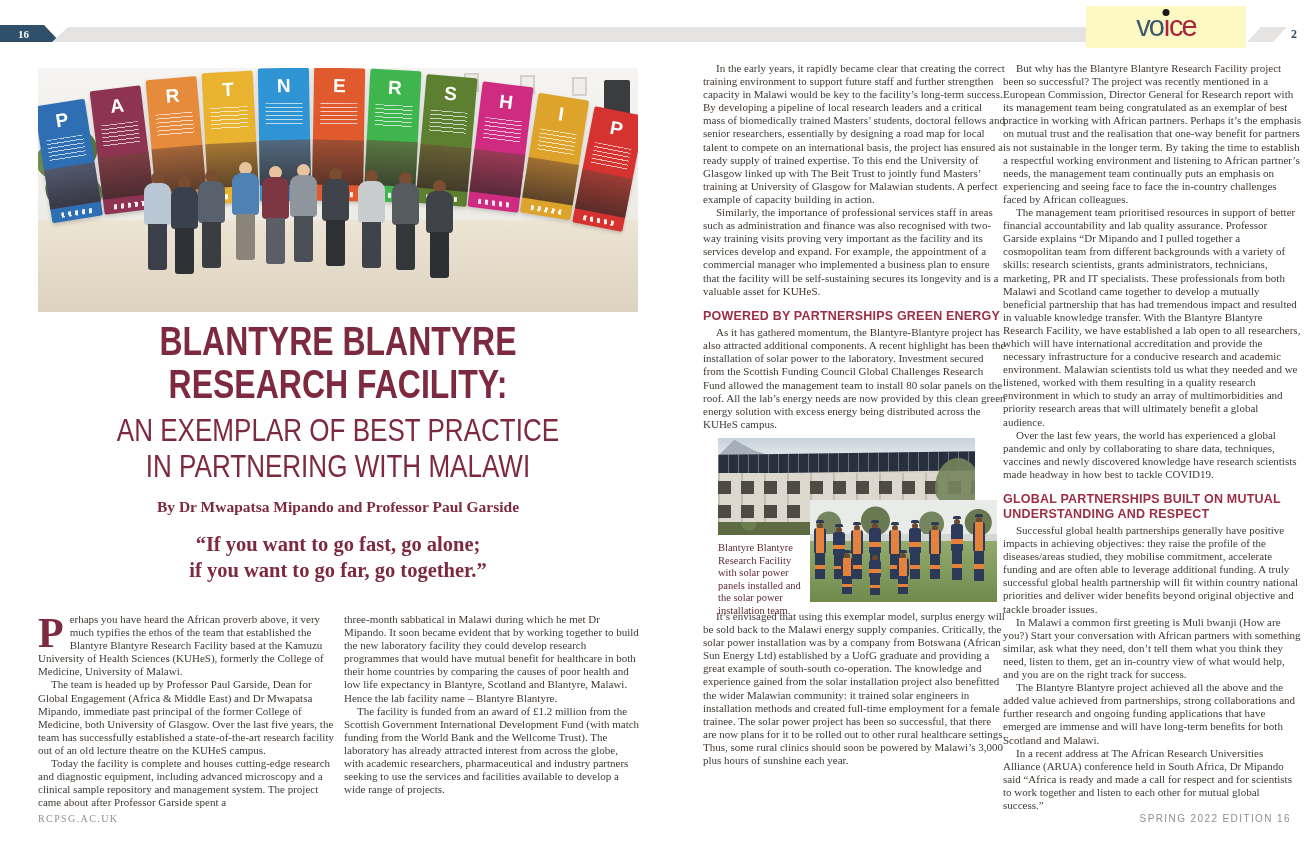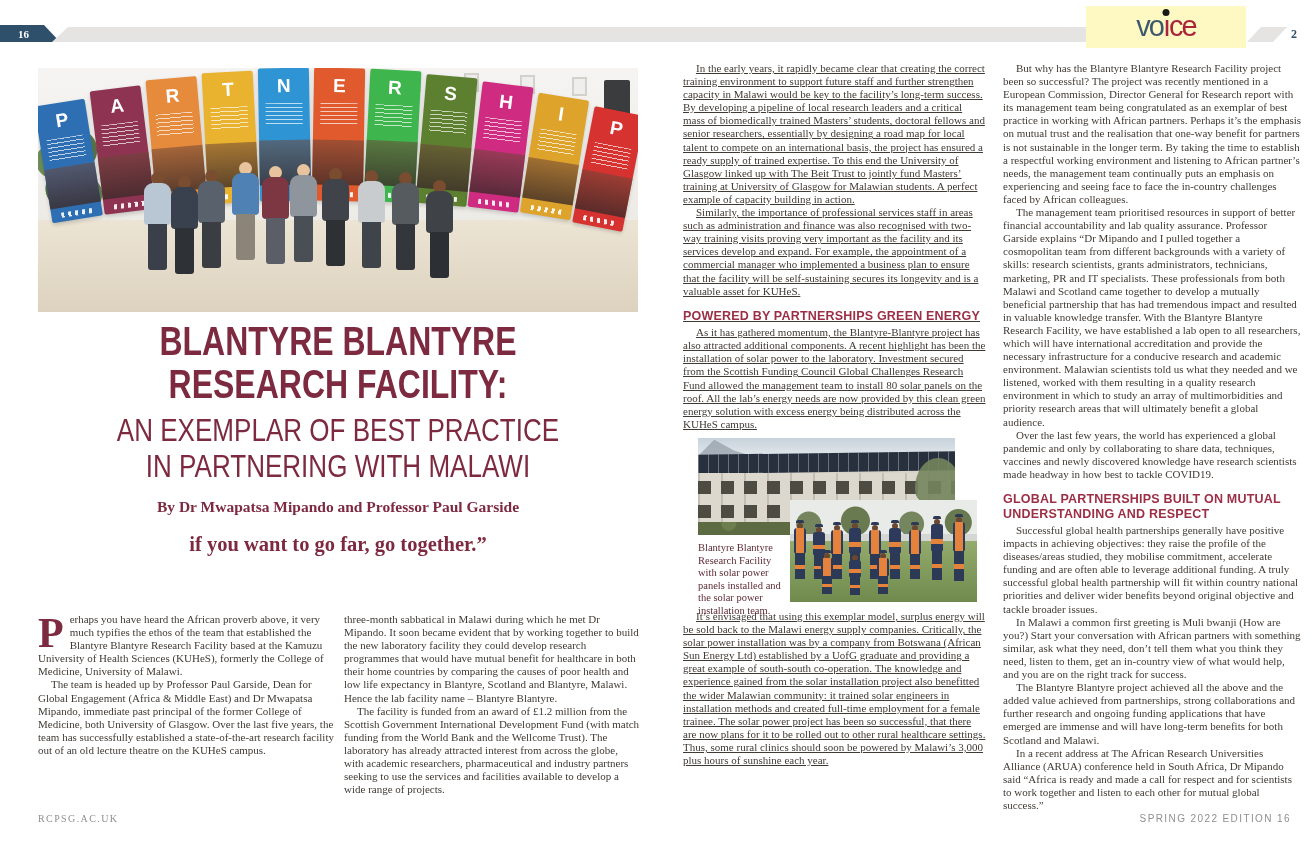--- a/index.html
+++ b/index.html
@@ -39,21 +39,21 @@
   .byline{position:absolute;left:38px;top:498px;width:600px;text-align:center;color:#7d2a40;
     font-weight:bold;font-size:15.5px;}
   .quote{position:absolute;left:38px;top:531px;width:600px;text-align:center;color:#7d2a40;
     font-weight:bold;font-size:20.5px;line-height:26px;}
   
   .col{position:absolute;font-size:11px;line-height:13.1px;color:#403a35;text-align:left;}
   .col p{margin:0;}
   .col p.ind{text-indent:13px;}
   .c1{left:38px;top:613px;width:296px;height:196px;overflow:hidden;}
   .c2{left:344px;top:613px;width:296px;height:196px;overflow:hidden;}
-  .c3{left:683px;top:62px;width:303px;height:748px;overflow:hidden;text-decoration:underline;}
+  .c3{left:703px;top:62px;width:303px;height:748px;overflow:hidden;}
   .c4{left:1003px;top:62px;width:299px;height:748px;overflow:hidden;}
   .dropcap{float:left;color:#7d2a40;font-weight:bold;font-size:42px;line-height:34px;
     padding:3px 6px 0 0;}
   h3.sec{margin:11px 0 3px 0;color:#9c2e45;font-family:"Liberation Sans","DejaVu Sans",sans-serif;
     font-weight:bold;font-size:12.5px;line-height:14.5px;letter-spacing:.2px;}
   
   .hero{position:absolute;left:38px;top:68px;width:600px;height:244px;overflow:hidden;background:#f3f2ef;}
   .hero .wall{position:absolute;left:0;top:0;right:0;height:152px;
     background:linear-gradient(#f5f4f2,#edebe6);}
   .hero .floor{position:absolute;left:0;top:152px;right:0;bottom:0;
@@ -274,26 +274,28 @@
   <div class="title">
     <div class="tl">BLANTYRE BLANTYRE</div>
     <div class="tl">RESEARCH FACILITY:</div>
   </div>
   <div class="subtitle">
     <div class="tl">AN EXEMPLAR OF BEST PRACTICE</div>
     <div class="tl">IN PARTNERING WITH MALAWI</div>
   </div>
   <div class="byline">By Dr Mwapatsa Mipando and Professor Paul Garside</div>
   <div class="quote">
+    <div>“If you want to go fast, go alone;</div>
     <div>if you want to go far, go together.”</div>
   </div>
 
   <div class="col c1">
     <p><span class="dropcap">P</span><span>erhaps you have heard the African proverb above, it very much typifies the ethos of the team that established the Blantyre Blantyre Research Facility based at the Kamuzu University of Health Sciences (KUHeS), formerly the College of Medicine, University of Malawi.</span></p>
     <p class="ind">The team is headed up by Professor Paul Garside, Dean for Global Engagement (Africa &amp; Middle East) and Dr Mwapatsa Mipando, immediate past principal of the former College of Medicine, both University of Glasgow. Over the last five years, the team has successfully established a state-of-the-art research facility out of an old lecture theatre on the KUHeS campus.</p>
+    <p class="ind">Today the facility is complete and houses cutting-edge research and diagnostic equipment, including advanced microscopy and a clinical sample repository and management system. The project came about after Professor Garside spent a</p>
   </div>
   <div class="col c2">
     <p>three-month sabbatical in Malawi during which he met Dr Mipando. It soon became evident that by working together to build the new laboratory facility they could develop research programmes that would have mutual benefit for healthcare in both their home countries by comparing the causes of poor health and low life expectancy in Blantyre, Scotland and Blantyre, Malawi. Hence the lab facility name – Blantyre Blantyre.</p>
     <p class="ind">The facility is funded from an award of £1.2 million from the Scottish Government International Development Fund (with match funding from the World Bank and the Wellcome Trust). The laboratory has already attracted interest from across the globe, with academic researchers, pharmaceutical and industry partners seeking to use the services and facilities available to develop a wide range of projects.</p>
   </div>
 
   <div class="col c3">
     <p class="ind">In the early years, it rapidly became clear that creating the correct training environment to support future staff and further strengthen capacity in Malawi would be key to the facility’s long-term success. By developing a pipeline of local research leaders and a critical mass of biomedically trained Masters’ students, doctoral fellows and senior researchers, essentially by designing a road map for local talent to compete on an international basis, the project has ensured a ready supply of trained expertise. To this end the University of Glasgow linked up with The Beit Trust to jointly fund Masters’ training at University of Glasgow for Malawian students. A perfect example of capacity building in action.</p>
     <p class="ind">Similarly, the importance of professional services staff in areas such as administration and finance was also recognised with two-way training visits proving very important as the facility and its services develop and expand. For example, the appointment of a commercial manager who implemented a business plan to ensure that the facility will be self-sustaining secures its longevity and is a valuable asset for KUHeS.</p>
     <h3 class="sec">POWERED BY PARTNERSHIPS GREEN ENERGY</h3>

